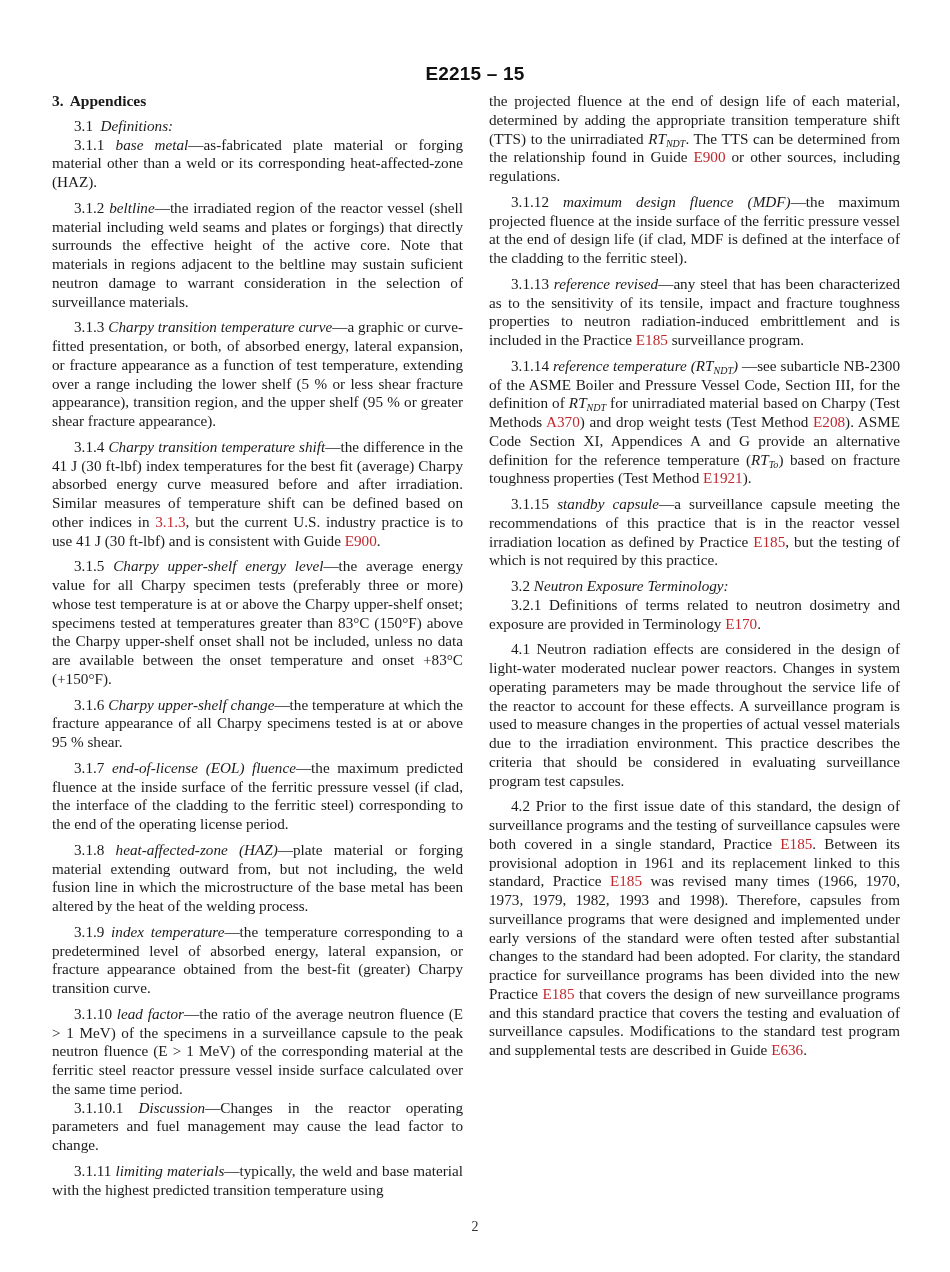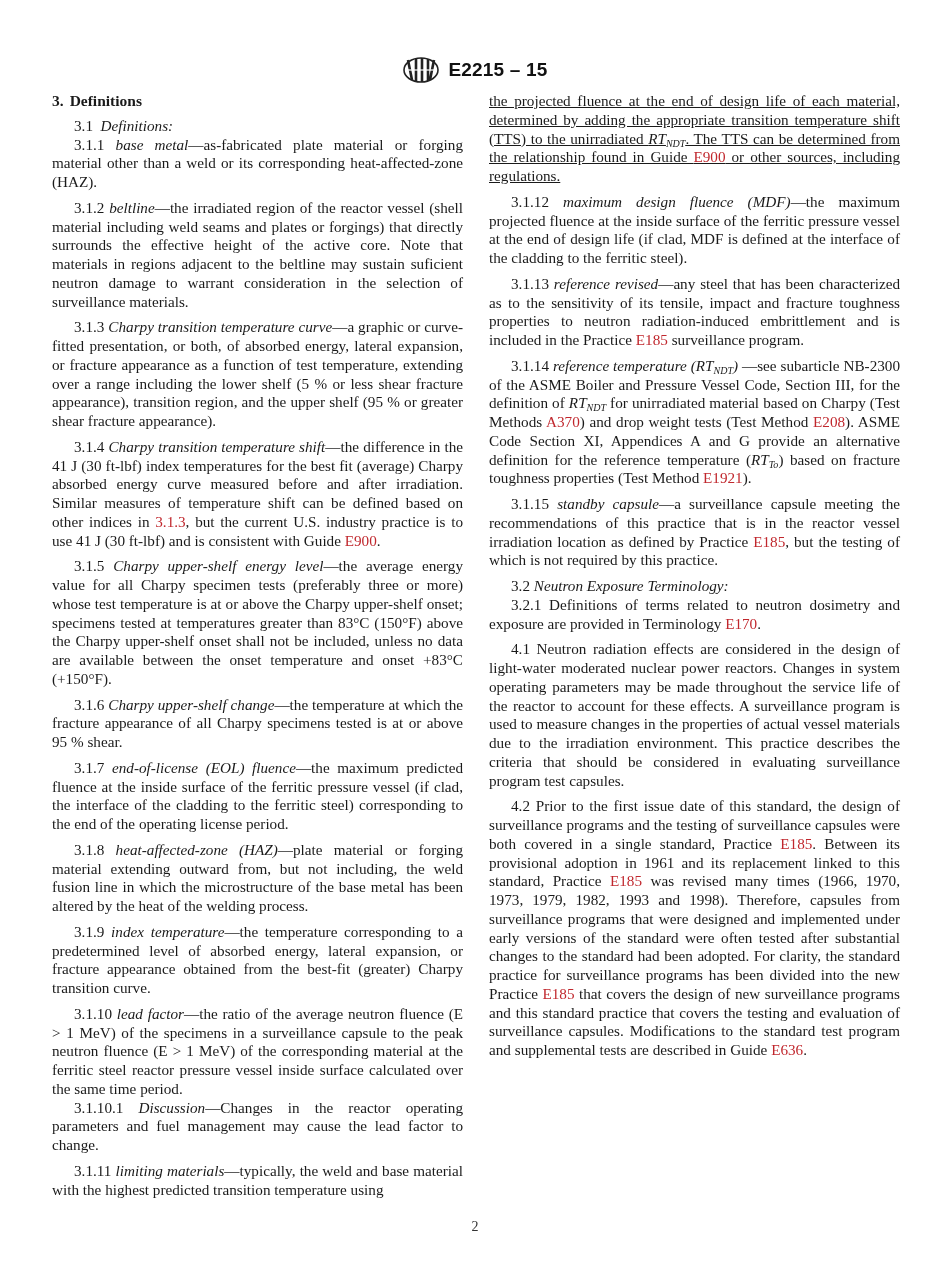--- a/index.html
+++ b/index.html
@@ -1,29 +1,29 @@
 <!DOCTYPE html>
 <html><head>
 <meta charset="utf-8">
 <style>
   html, body { margin:0; padding:0; background:#ffffff; }
   body { width:950px; height:1272px; position:relative; overflow:hidden;
          font-family:"Liberation Serif", "DejaVu Serif", serif; color:#1a1a1a; }
   .header { position:absolute; top:56px; left:0; width:950px; height:28px;
-            display:flex; justify-content:center; align-items:center; gap:8px; }
+            display:flex; justify-content:center; align-items:center; gap:8px;flex-direction:column; }
   .logo { width:38px; height:28px; }
   .doc-id { font-family:"Liberation Sans", "DejaVu Sans", sans-serif; font-weight:bold;
             font-size:19px; color:#111; letter-spacing:0.2px; }
   .col { position:absolute; top:92px; width:411px; font-size:15.2px; line-height:18.75px;
          text-align:justify; hyphens:manual; }
   .col.left { left:52px; }
   .col.right { left:489px; }
   .col p { margin:0 0 7px 0; text-indent:22px; }
   .col p.tight { margin-bottom:0; }
-  .col p.cont { text-indent:0;text-decoration:underline; }
+  .col p.cont { text-indent:0; }
   .col h2 { margin:0 0 6px 0; font-size:15.5px; font-weight:bold; }
   .col h2 .num { margin-right:6px; }
   em { font-style:italic; }
   .link { color:#c0272d; text-decoration:none; cursor:pointer; }
   sub { font-size:10px; vertical-align:-3px; font-style:italic; line-height:0; }
   .page-num { position:absolute; top:1219px; left:0; width:950px; text-align:center;
               font-size:14px; color:#333; }
 </style>
 </head>
 <body>
@@ -31,21 +31,21 @@
 <div class="header">
   <svg class="logo" viewBox="0 0 38 28">
     <ellipse cx="19" cy="14" rx="17" ry="12" fill="none" stroke="#222" stroke-width="1.6"></ellipse>
     <path d="M6 4 L10 24 M14 3 L14 25 M20 2 L20 26 M26 3 L26 25 M32 4 L28 24" stroke="#222" stroke-width="2.6" fill="none"></path>
     <path d="M3 14 L35 14" stroke="#fff" stroke-width="1.2"></path>
   </svg>
   <span class="doc-id">E2215 – 15</span>
 </div>
 
 <div class="col left">
-  <h2><span class="num">3.</span><span>Definitions</span></h2>
+  <h2><span class="num">3.</span><span>Appendices</span></h2>
 
   <p class="tight"><span>3.1</span>&nbsp; <em>Definitions:</em></p>
 
   <p><span>3.1.1</span> <em>base metal</em><span>—as-fabricated plate material or forging material other than a weld or its corresponding heat-affected-zone (HAZ).</span></p>
 
   <p><span>3.1.2</span> <em>beltline</em><span>—the irradiated region of the reactor vessel (shell material including weld seams and plates or forgings) that directly surrounds the effective height of the active core. Note that materials in regions adjacent to the beltline may sustain suficient neutron damage to warrant consideration in the selection of surveillance materials.</span></p>
 
   <p><span>3.1.3</span> <em>Charpy transition temperature curve</em><span>—a graphic or curve-fitted presentation, or both, of absorbed energy, lateral expansion, or fracture appearance as a function of test temperature, extending over a range including the lower shelf (5 % or less shear fracture appearance), transition region, and the upper shelf (95 % or greater shear fracture appearance).</span></p>
 
   <p><span>3.1.4</span> <em>Charpy transition temperature shift</em><span>—the difference in the 41 J (30 ft-lbf) index temperatures for the best fit (average) Charpy absorbed energy curve measured before and after irradiation. Similar measures of temperature shift can be defined based on other indices in </span><a class="link">3.1.3</a><span>, but the current U.S. industry practice is to use 41 J (30 ft-lbf) and is consistent with Guide </span><a class="link">E900</a><span>.</span></p>

